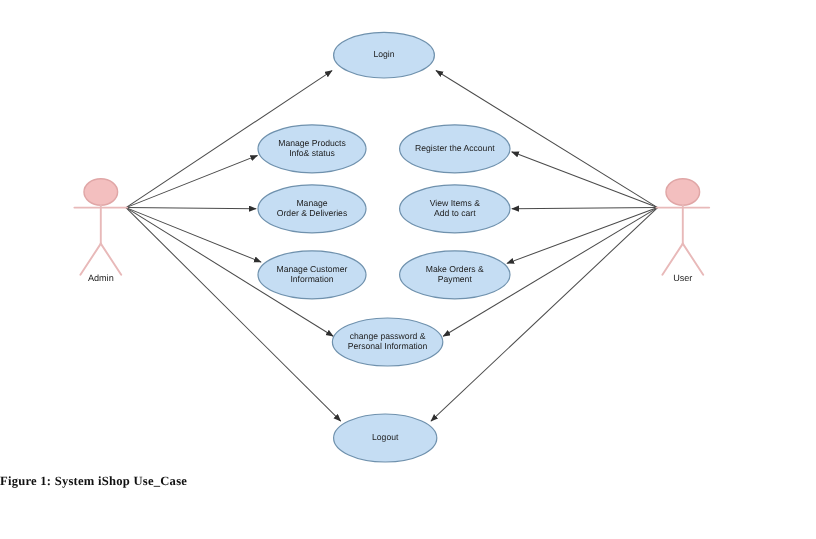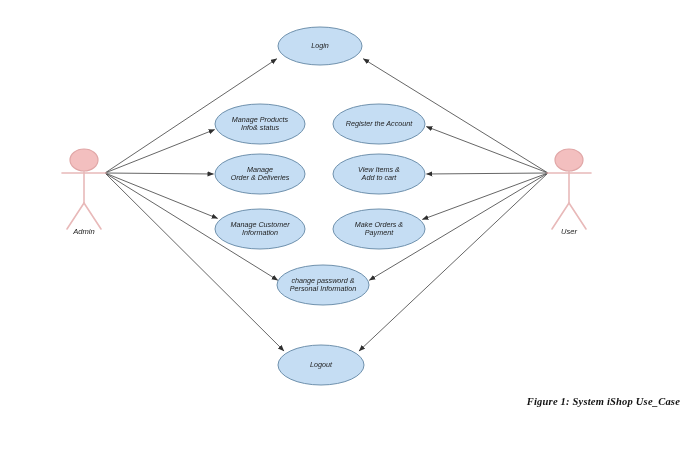--- a/index.html
+++ b/index.html
@@ -13,21 +13,20 @@
     position: relative;
     overflow: hidden;
     font-family: "Liberation Sans", sans-serif;
   }
   #diagram-root {
     position: absolute;
     left: 0;
     top: 0;
     width: 680px;
     height: 375px;
-    font-style: italic;
   }
   svg.canvas {
     position: absolute;
     left: 0;
     top: 0;
     width: 680px;
     height: 449px;
     display: block;
   }
   .uc-ellipse {
@@ -63,21 +62,21 @@
   .assoc {
     stroke: #4a4a4a;
     stroke-width: 0.85;
     fill: none;
   }
   .caption {
     position: absolute;
     left: 0;
     top: 396px;
     width: 680px;
-    text-align: right;
+    text-align: left;
     font-family: "Liberation Serif", serif;
     font-size: 10.5px;
     font-weight: bold;
     color: #111111;
     letter-spacing: 0.2px;
   }
 </style>
 </head>
 <body>
 

